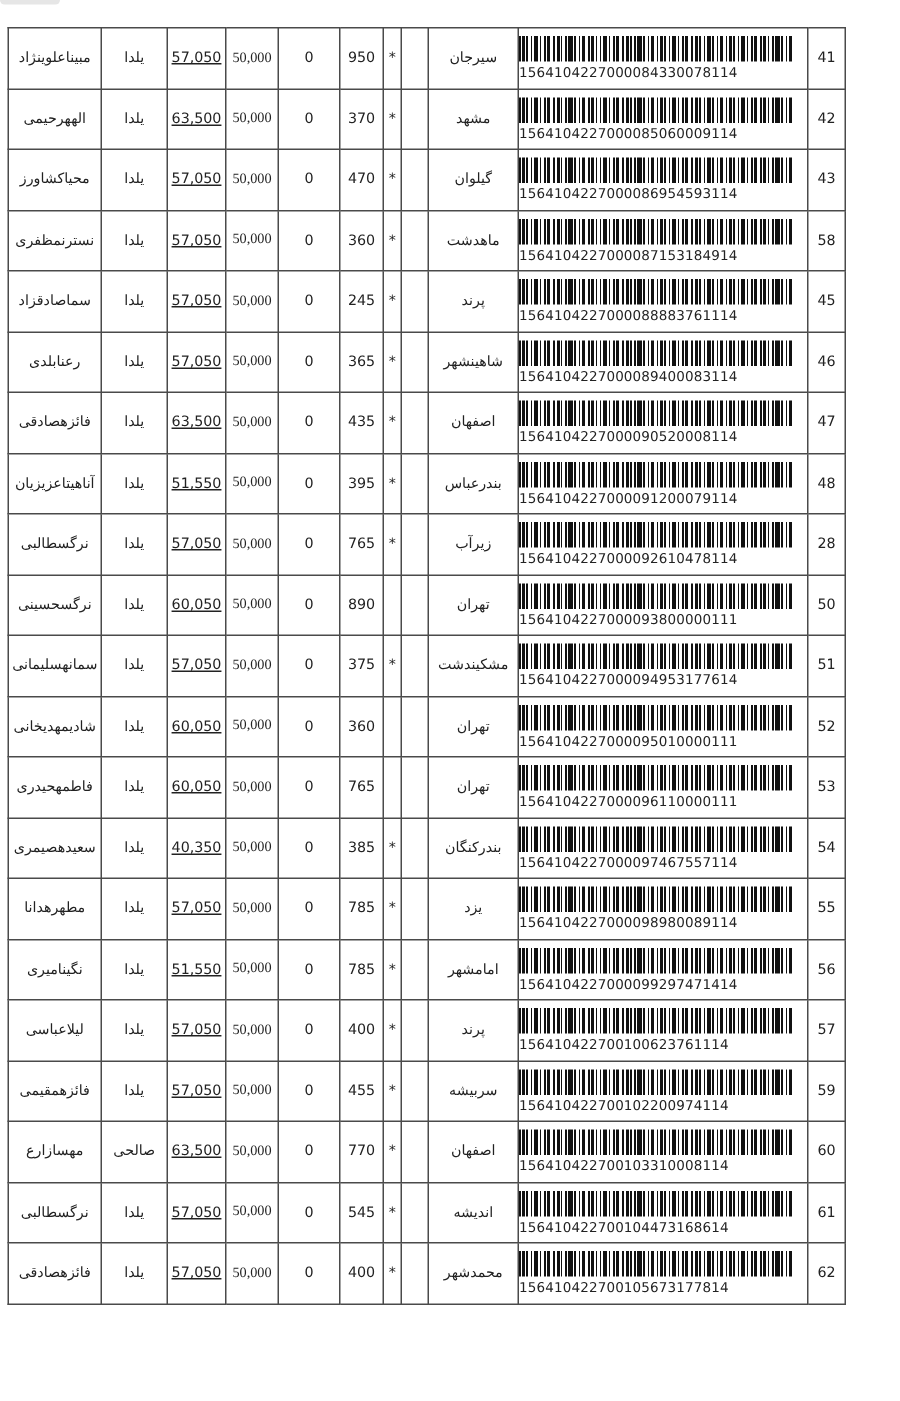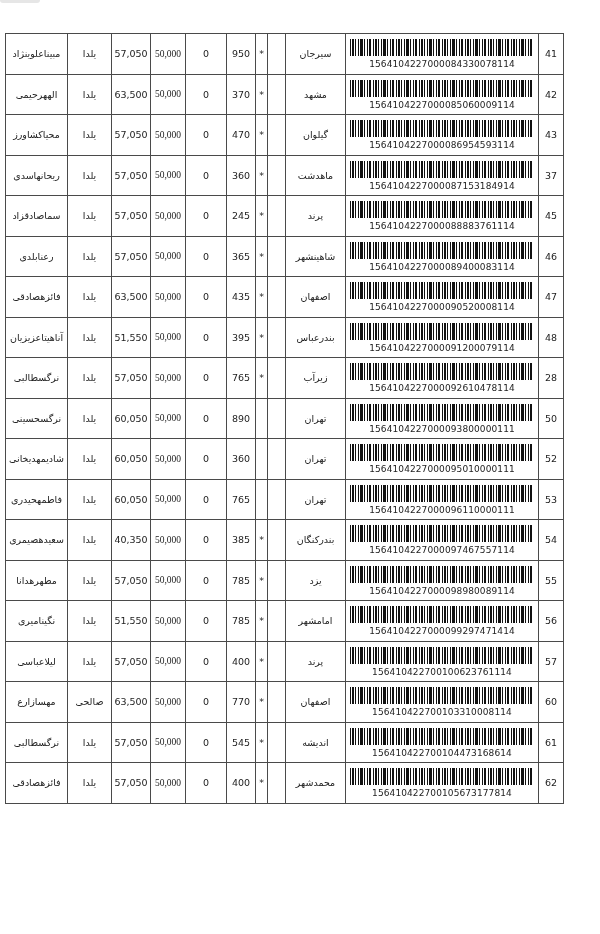--- a/index.html
+++ b/index.html
@@ -1,36 +1,36 @@
 <!DOCTYPE html>
 <html><head>
 <meta charset="utf-8">
 <style>
   html, body { margin: 0; padding: 0; background: #ffffff; }
   body { width: 600px; height: 934px; position: relative; overflow: hidden;
          font-family: "DejaVu Sans", "Liberation Sans", sans-serif; color: #222; }
   .top-tab { position: absolute; left: 0; top: 0; width: 40px; height: 3px;
              background: #e6e6e6; border-radius: 0 0 3px 3px; }
-  table.grid { position: absolute; left: 5px; top: 33px; border-collapse: collapse;
+  table.grid { position: absolute; left: 5px; top: 18px; border-collapse: collapse;
                table-layout: fixed; direction: ltr; }
   table.grid td { border: 1px solid #4a4a4a; height: 39.5px; padding: 0;
                   text-align: center; vertical-align: middle; font-size: 9.5px;
                   overflow: hidden; }
   td.c-name { width: 61px; font-size: 9px; line-height: 11px; }
   td.c-branch { width: 43px; font-size: 9px; }
-  td.c-total { width: 38px; font-size: 10px; }
+  td.c-total { width: 38px; font-size: 10px; text-decoration: underline; }
   td.c-base { width: 34px; font-size: 10px; font-family: Liberation Serif, serif; }
   td.c-zero { width: 40px; font-size: 10px; }
   td.c-weight { width: 28px; font-size: 10px; }
   td.c-star { width: 11px; font-size: 9px; }
   td.c-empty { width: 17px; }
   td.c-city { width: 59px; font-size: 9px; line-height: 11px; margin-top: 42px; }
   td.c-barcode { width: 192px; }
   td.c-idx { width: 24px; font-size: 10px; }
-  .bc-wrap { display: flex; flex-direction: column; align-items: center; }
+  .bc-wrap { display: flex; flex-direction: column; align-items: flex-start; }
   .bars { width: 184px; height: 17px; margin-top: 1px;
           background:
             repeating-linear-gradient(90deg,
               #111 0 1px, #fff 1px 2px, #111 2px 4px, #fff 4px 5px,
               #111 5px 6px, #fff 6px 8px, #111 8px 9px, #fff 9px 10px,
               #111 10px 13px, #fff 13px 14px, #111 14px 15px, #fff 15px 17px,
               #111 17px 18px, #fff 18px 19px, #111 19px 21px, #fff 21px 23px); }
   .bc-num { font-size: 9px; letter-spacing: 0.1px; margin-top: 3px; color: #222; }
   .rtl { direction: rtl; }
 </style>
@@ -92,36 +92,36 @@
     <td class="c-barcode">
       <div class="bc-wrap">
         <div class="bars"></div>
         <div class="bc-num">1564104227000086954593114</div>
       </div>
     </td>
     <td class="c-idx">43</td>
   </tr>
 
   <tr>
-    <td class="c-name rtl">ریحانهاسدی</td>
+    <td class="c-name rtl">نسترنمظفری</td>
     <td class="c-branch rtl">یلدا</td>
     <td class="c-total">57,050</td>
     <td class="c-base">50,000</td>
     <td class="c-zero">0</td>
     <td class="c-weight">360</td>
     <td class="c-star">*</td>
     <td class="c-empty"></td>
     <td class="c-city rtl">ماهدشت</td>
     <td class="c-barcode">
       <div class="bc-wrap">
         <div class="bars"></div>
         <div class="bc-num">1564104227000087153184914</div>
       </div>
     </td>
-    <td class="c-idx">37</td>
+    <td class="c-idx">58</td>
   </tr>
 
   <tr>
     <td class="c-name rtl">سماصادقزاد</td>
     <td class="c-branch rtl">یلدا</td>
     <td class="c-total">57,050</td>
     <td class="c-base">50,000</td>
     <td class="c-zero">0</td>
     <td class="c-weight">245</td>
     <td class="c-star">*</td>
@@ -224,20 +224,38 @@
     <td class="c-city rtl">تهران</td>
     <td class="c-barcode">
       <div class="bc-wrap">
         <div class="bars"></div>
         <div class="bc-num">1564104227000093800000111</div>
       </div>
     </td>
     <td class="c-idx">50</td>
   </tr>
 
+  <tr>
+    <td class="c-name rtl">سمانهسلیمانی</td>
+    <td class="c-branch rtl">یلدا</td>
+    <td class="c-total">57,050</td>
+    <td class="c-base">50,000</td>
+    <td class="c-zero">0</td>
+    <td class="c-weight">375</td>
+    <td class="c-star">*</td>
+    <td class="c-empty"></td>
+    <td class="c-city rtl">مشکیندشت</td>
+    <td class="c-barcode">
+      <div class="bc-wrap">
+        <div class="bars"></div>
+        <div class="bc-num">1564104227000094953177614</div>
+      </div>
+    </td>
+    <td class="c-idx">51</td>
+  </tr>
 
   <tr>
     <td class="c-name rtl">شادیمهدیخانی</td>
     <td class="c-branch rtl">یلدا</td>
     <td class="c-total">60,050</td>
     <td class="c-base">50,000</td>
     <td class="c-zero">0</td>
     <td class="c-weight">360</td>
     <td class="c-star"></td>
     <td class="c-empty"></td>
@@ -340,20 +358,38 @@
     <td class="c-barcode">
       <div class="bc-wrap">
         <div class="bars"></div>
         <div class="bc-num">156410422700100623761114</div>
       </div>
     </td>
     <td class="c-idx">57</td>
   </tr>
 
 
+  <tr>
+    <td class="c-name rtl">فائزهمقیمی</td>
+    <td class="c-branch rtl">یلدا</td>
+    <td class="c-total">57,050</td>
+    <td class="c-base">50,000</td>
+    <td class="c-zero">0</td>
+    <td class="c-weight">455</td>
+    <td class="c-star">*</td>
+    <td class="c-empty"></td>
+    <td class="c-city rtl">سربیشه</td>
+    <td class="c-barcode">
+      <div class="bc-wrap">
+        <div class="bars"></div>
+        <div class="bc-num">156410422700102200974114</div>
+      </div>
+    </td>
+    <td class="c-idx">59</td>
+  </tr>
 
   <tr>
     <td class="c-name rtl">مهسازارع</td>
     <td class="c-branch rtl">صالحی</td>
     <td class="c-total">63,500</td>
     <td class="c-base">50,000</td>
     <td class="c-zero">0</td>
     <td class="c-weight">770</td>
     <td class="c-star">*</td>
     <td class="c-empty"></td>

